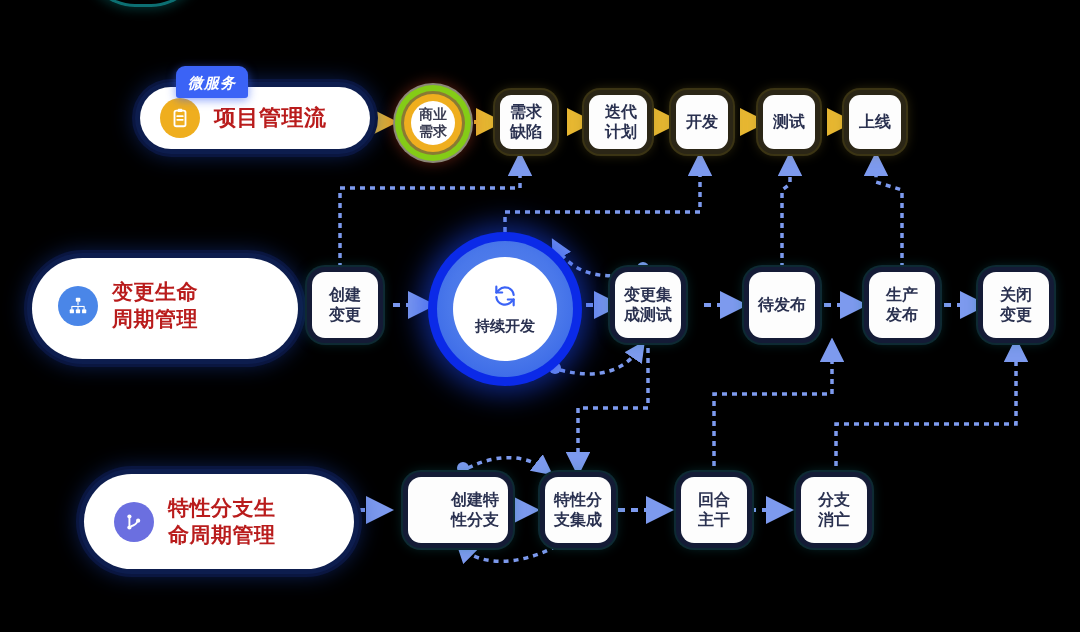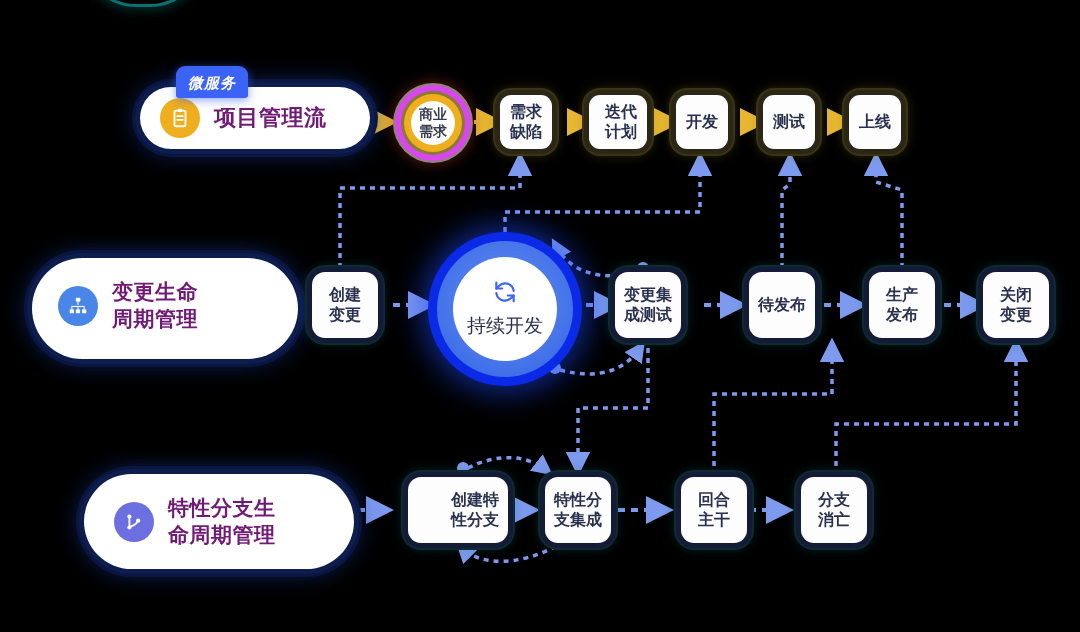--- a/index.html
+++ b/index.html
@@ -8,21 +8,21 @@
   #stage{position:relative;width:1080px;height:632px;background:#000;}
 
   svg.wires{position:absolute;left:0;top:0;width:1080px;height:632px;pointer-events:none;}
 
   
   .lane{position:absolute;display:flex;align-items:center;gap:14px;
         background:#ffffff;border-radius:999px;
         box-shadow:0 0 0 5px #0d1d4e, 0 0 0 8px #0a1640, 0 0 22px 6px rgba(23,60,160,.55);}
   .lane .ic{flex:none;width:40px;height:40px;border-radius:50%;
             display:flex;align-items:center;justify-content:center;}
-  .lane .lbl{color:#701a75;font-size:21px;font-weight:700;line-height:1.24;letter-spacing:.5px;
+  .lane .lbl{color:#b91c1c;font-size:21px;font-weight:700;line-height:1.24;letter-spacing:.5px;
              white-space:pre-line;}
 
   #lane-pm{left:140px;top:87px;width:210px;height:62px;padding:0 0 0 20px;border-radius:999px;}
   #lane-pm .lbl{font-size:22px;}
   #lane-chg{left:32px;top:258px;width:240px;height:95px;padding:0 0 6px 26px;}
   #lane-fb{left:84px;top:464px;width:240px;height:95px;padding:0 0 0 30px;margin-top:10px;}
 
   .badge{position:absolute;left:176px;top:66px;background:#3b63f6;color:#fff;
          font-size:15px;font-weight:700;font-style:italic;letter-spacing:1px;
          padding:8px 12px 5px;border-radius:9px 9px 3px 3px;z-index:6;
@@ -39,40 +39,40 @@
         font-weight:700;line-height:1.25;white-space:pre-line;z-index:4;}
   .node.top{width:52px;height:54px;border-radius:11px;font-size:16px;
         box-shadow:0 0 0 5px #2b2616, 0 0 0 7px #3b3414, 0 0 14px 3px rgba(150,130,40,.55);}
   .node.mid{width:66px;height:66px;border-radius:13px;font-size:16px;
         box-shadow:0 0 0 5px #141b36, 0 0 0 7px #0e2a33, 0 0 14px 3px rgba(20,120,130,.5);}
   .node.bot{width:66px;height:66px;border-radius:13px;font-size:16px;
         box-shadow:0 0 0 5px #141b36, 0 0 0 7px #0e2a33, 0 0 14px 3px rgba(20,120,130,.5);}
 
   
   .breq{position:absolute;left:395px;top:85px;width:76px;height:76px;border-radius:50%;
-        background:#d946ef;display:flex;align-items:center;justify-content:center;z-index:4;
+        background:#84cc16;display:flex;align-items:center;justify-content:center;z-index:4;
         box-shadow:0 0 0 2px #8c8878, 0 0 14px 3px rgba(180,60,30,.45);}
   .breq .r2{width:64px;height:64px;border-radius:50%;background:#8a7a33;
         display:flex;align-items:center;justify-content:center;}
   .breq .r3{width:58px;height:58px;border-radius:50%;background:#efae1e;
         display:flex;align-items:center;justify-content:center;}
   .breq .core{width:44px;height:44px;border-radius:50%;background:#fff;color:#3a3d52;
         font-size:14px;font-weight:700;line-height:1.25;white-space:pre-line;
         display:flex;align-items:center;justify-content:center;text-align:center;}
 
   
   .cdev{position:absolute;left:428px;top:232px;width:154px;height:154px;border-radius:50%;
         background:#0b2ae8;display:flex;align-items:center;justify-content:center;z-index:4;
         box-shadow:0 0 28px 8px rgba(25,70,240,.55);}
   .cdev .ring2{width:136px;height:136px;border-radius:50%;
         background:radial-gradient(circle at 50% 45%,#5b86ec 0%,#4a78ea 55%,#2f5fe6 100%);
         display:flex;align-items:center;justify-content:center;}
   .cdev .core{width:104px;height:104px;border-radius:50%;background:#fff;color:#2a3150;
         display:flex;flex-direction:column;align-items:center;justify-content:center;gap:4px;}
-  .cdev .core .t{font-size:19px;font-weight:400;}
+  .cdev .core .t{font-size:15px;font-weight:700;}
 
   .seg{stroke-dasharray:7 6;}
   .segfine{stroke-dasharray:5 5;}
 </style>
 </head>
 <body>
 
 <div id="stage">
 
   <div class="top-arc"></div>

